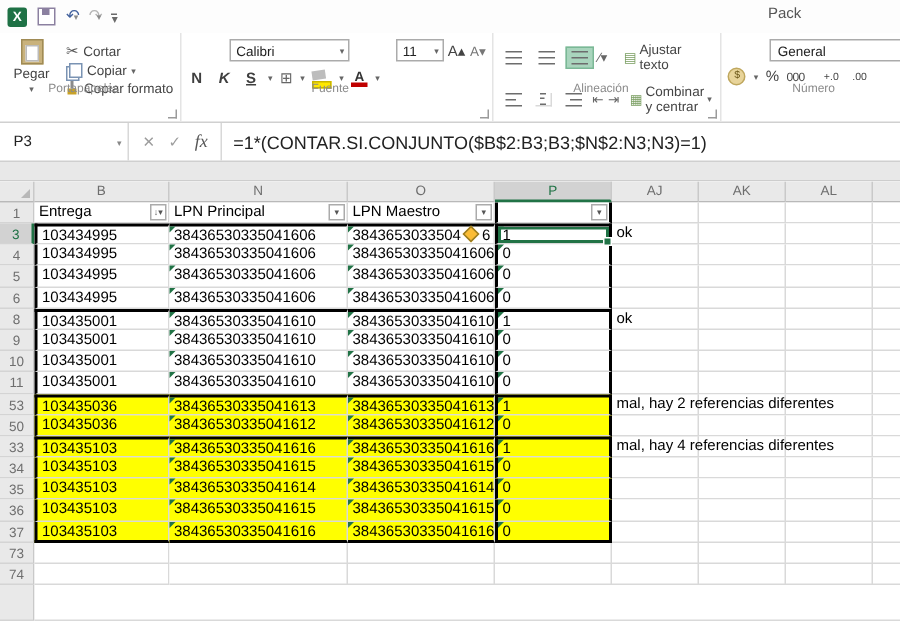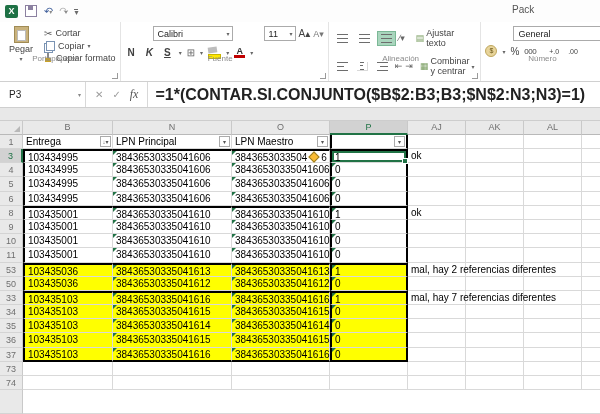--- a/index.html
+++ b/index.html
@@ -67,21 +67,21 @@
   .condfmt{display:flex;flex-direction:column;align-items:center;gap:1px;padding-top:2px;width:26px;overflow:hidden;}
   .ic-cf{width:13px;height:12px;background:linear-gradient(#d65532 0 33%,#fff 33% 66%,#4a74b8 66%);border:1px solid #999;}
   .cf-txt{font-size:8px;color:#444;white-space:nowrap;}
 
   
   .fbar{height:25px;background:#fff;border-bottom:1px solid #cfcfcf;display:flex;align-items:stretch;flex:none;}
   .namebox{width:76px;border-right:1px solid #d8d8d8;display:flex;align-items:center;font-size:10px;color:#222;padding-left:9px;flex:none;}
   .namebox .caret{margin-left:auto;margin-right:4px;color:#888;}
   .fbtns{display:flex;align-items:center;gap:9px;padding:0 9px;border-right:1px solid #d8d8d8;flex:none;color:#9c9c9c;}
   .fx{font-family:"Liberation Serif",serif;font-style:italic;font-size:12px;color:#555;}
-  .fml{flex:1;display:flex;align-items:center;padding-left:7px;font-size:16px;color:#222;white-space:nowrap;overflow:hidden;font-weight:bold;}
+  .fml{flex:1;display:flex;align-items:center;padding-left:7px;font-size:12px;color:#222;white-space:nowrap;overflow:hidden;}
 
   .gapstrip{height:12px;background:#e8e8e8;border-bottom:1px solid #cdcdcd;flex:none;}
 
   
   .grid{flex:1;display:flex;flex-direction:column;background:#fff;overflow:hidden;}
   .colrow{display:flex;height:14px;flex:none;background:#e9e9e9;}
   .ch{border-right:1px solid #c9c9c9;border-bottom:1px solid #b9b9b9;font-size:9px;color:#6e6e6e;text-align:center;line-height:13px;box-sizing:border-box;flex:none;}
   .ch.sel{background:#d2d2d2;border-bottom:2px solid #217346;color:#217346;}
   .corner{width:23px;position:relative;}
   .corner::after{content:"";position:absolute;right:2px;bottom:2px;border-left:6px solid transparent;border-bottom:6px solid #b8b8b8;}
@@ -435,21 +435,21 @@
         <div class="c w-a"></div>
         <div class="c w-a"></div>
         <div class="c w-f"></div>
       </div>
       <div class="row">
         <div class="rh">33</div>
         <div class="c w-b num tl yellow tt">103435103</div>
         <div class="c w-n tri yellow tt">38436530335041616</div>
         <div class="c w-o tri yellow tt">38436530335041616</div>
         <div class="c w-p num tri tl tr yellow tt">1</div>
-        <div class="c w-a notecell">mal, hay 7 referencias diferentes</div>
+        <div class="c w-a notecell">mal, hay 4 referencias diferentes</div>
         <div class="c w-a"></div>
         <div class="c w-a"></div>
         <div class="c w-f"></div>
       </div>
       <div class="row">
         <div class="rh">34</div>
         <div class="c w-b num tl yellow">103435103</div>
         <div class="c w-n tri yellow">38436530335041615</div>
         <div class="c w-o tri yellow">38436530335041615</div>
         <div class="c w-p num tri tl tr yellow">0</div>

